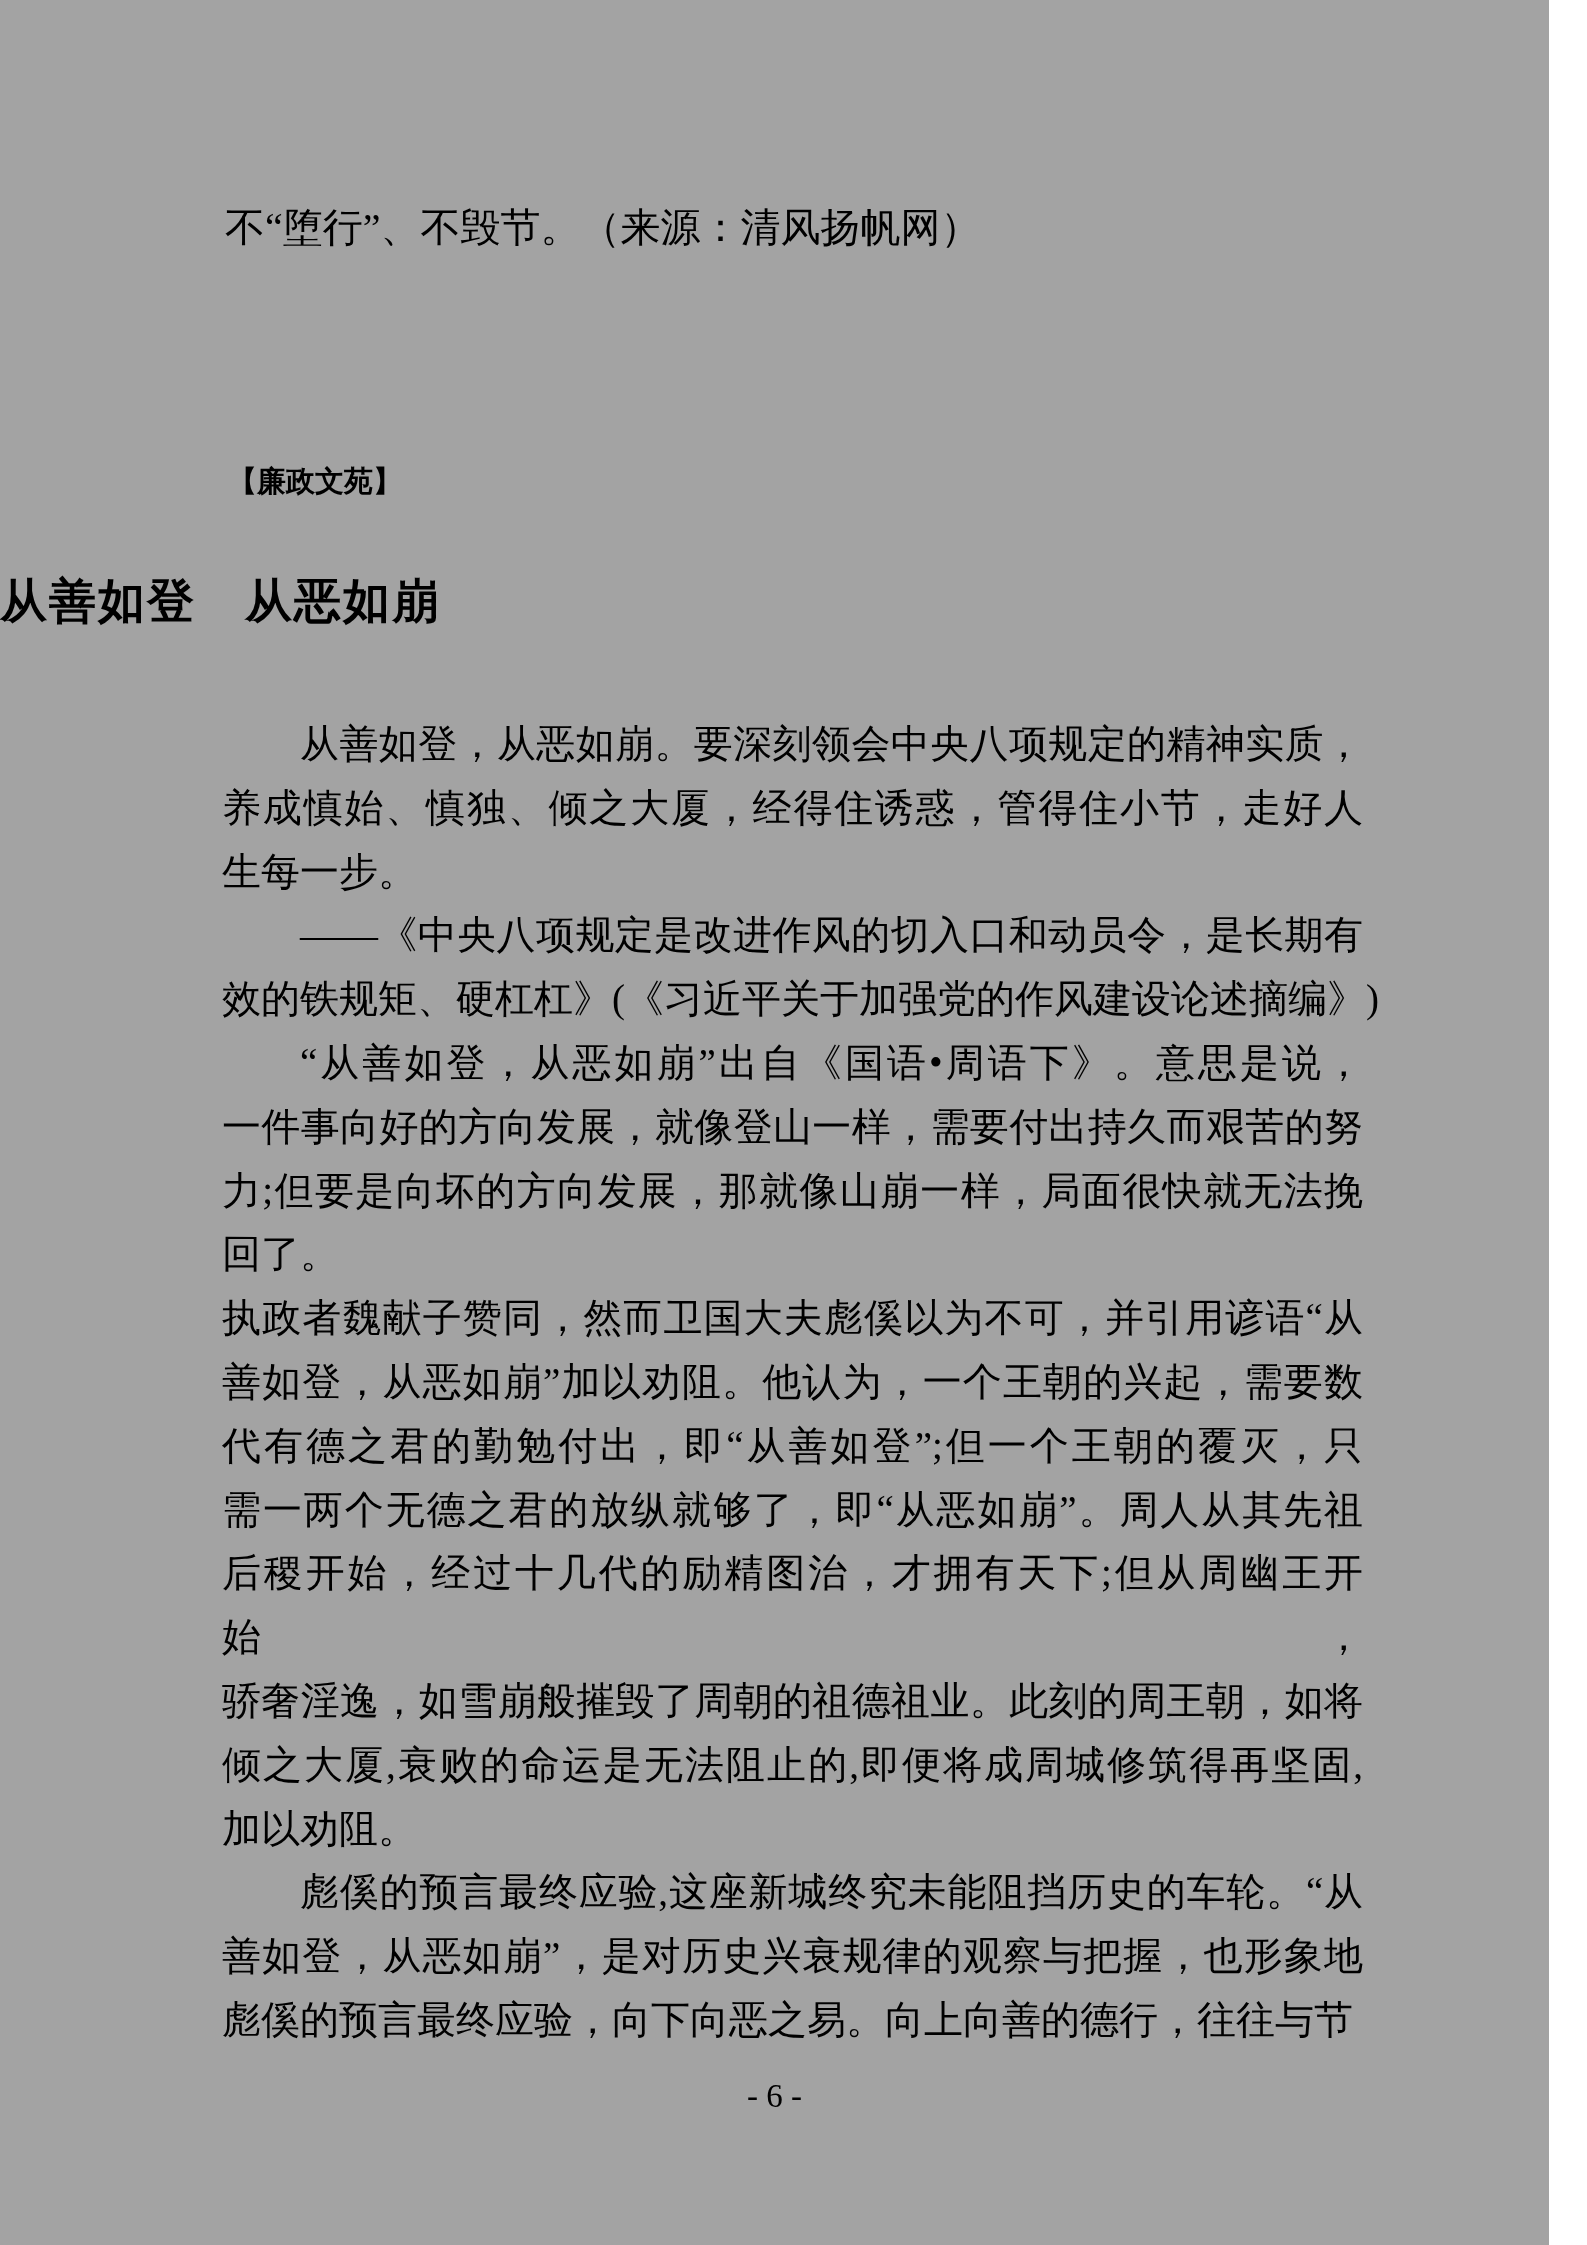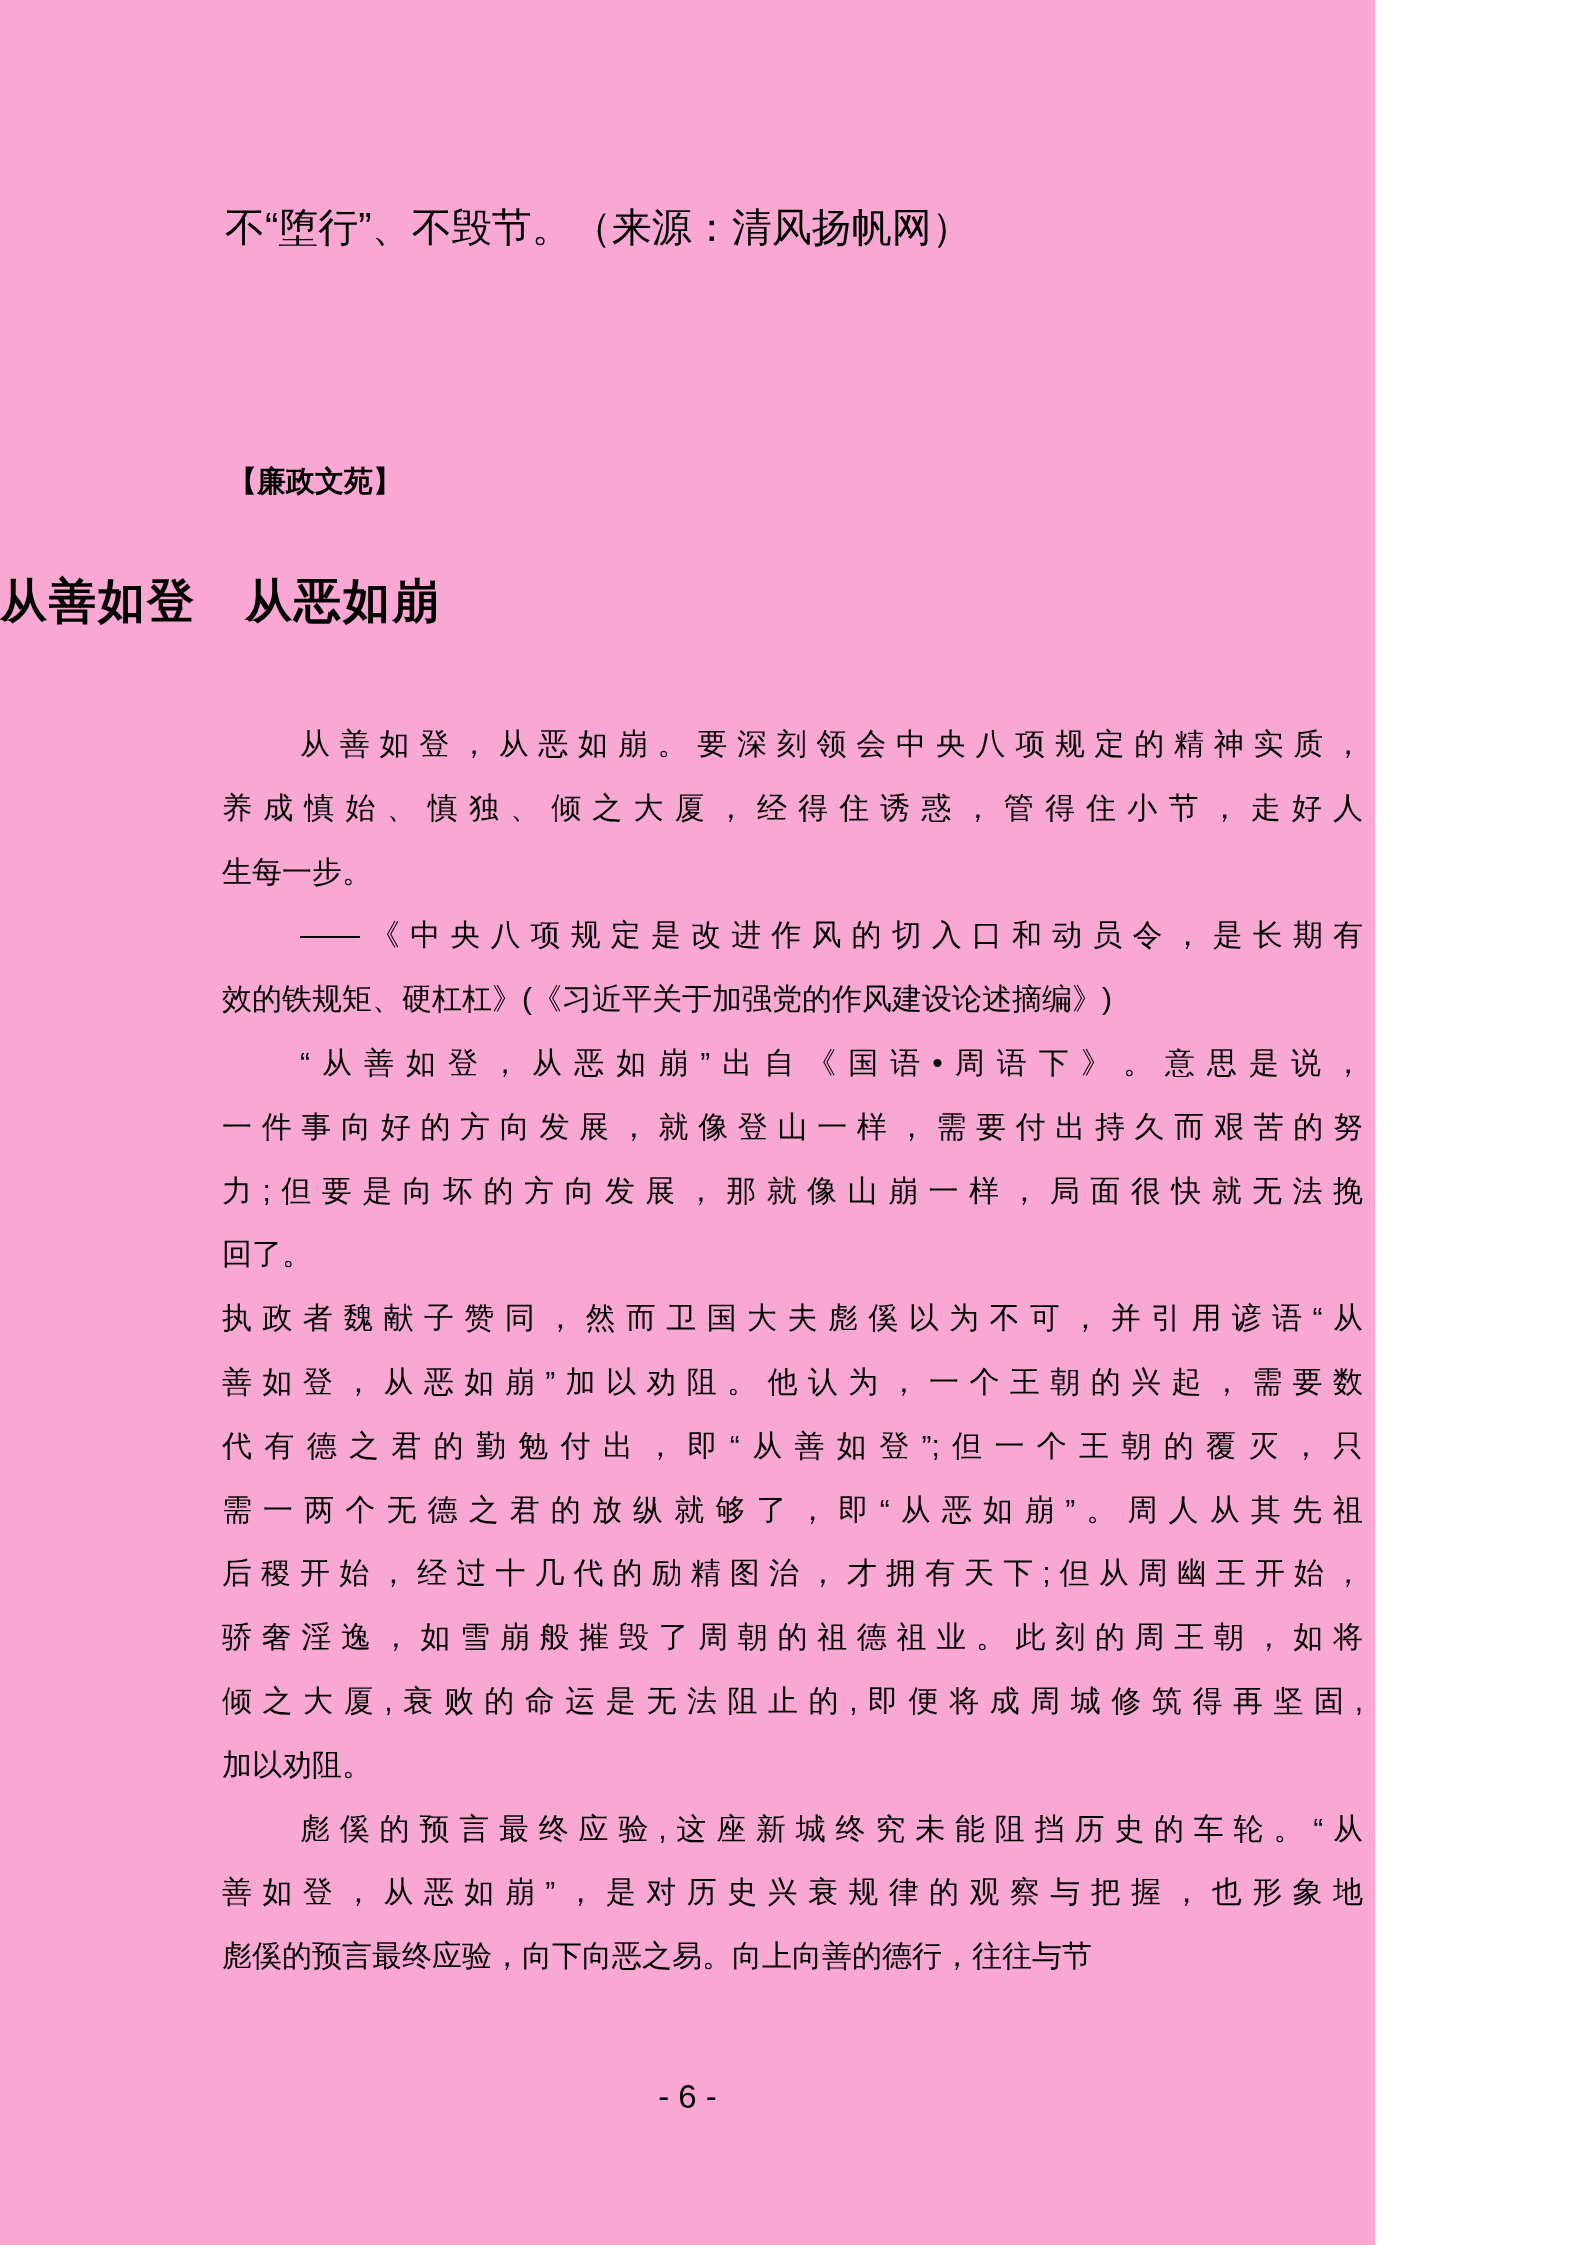--- a/index.html
+++ b/index.html
@@ -2,25 +2,25 @@
 <html><head>
 <meta charset="utf-8">
 <style>
   html, body {
     margin: 0;
     padding: 0;
     background: #ffffff;
   }
   .page {
     position: relative;
-    width: 1375px;
+    width: 1549px;
     height: 2245px;
-    background: #f9a8d4;
+    background: #a3a3a3;
     color: #000000;
-    font-family: Liberation Sans, sans-serif;
+    font-family: Liberation Serif, serif;
     overflow: hidden;
   }
   .cont-line {
     position: absolute;
     left: 225px;
     top: 200px;
     font-size: 40px;
     white-space: nowrap;
   }
   .section-heading {
@@ -40,21 +40,21 @@
     font-size: 47px;
     font-weight: bold;
     letter-spacing: 2px;
     white-space: nowrap;
   }
   .body-text {
     position: absolute;
     left: 222px;
     top: 712px;
     width: 1141px;
-    font-size: 30px;
+    font-size: 39px;
     line-height: 63.8px;
   }
   .line {
     text-align: justify;
     text-align-last: justify;
   }
   .line.par-start {
     text-indent: 78px;
   }
   .line.par-end {

